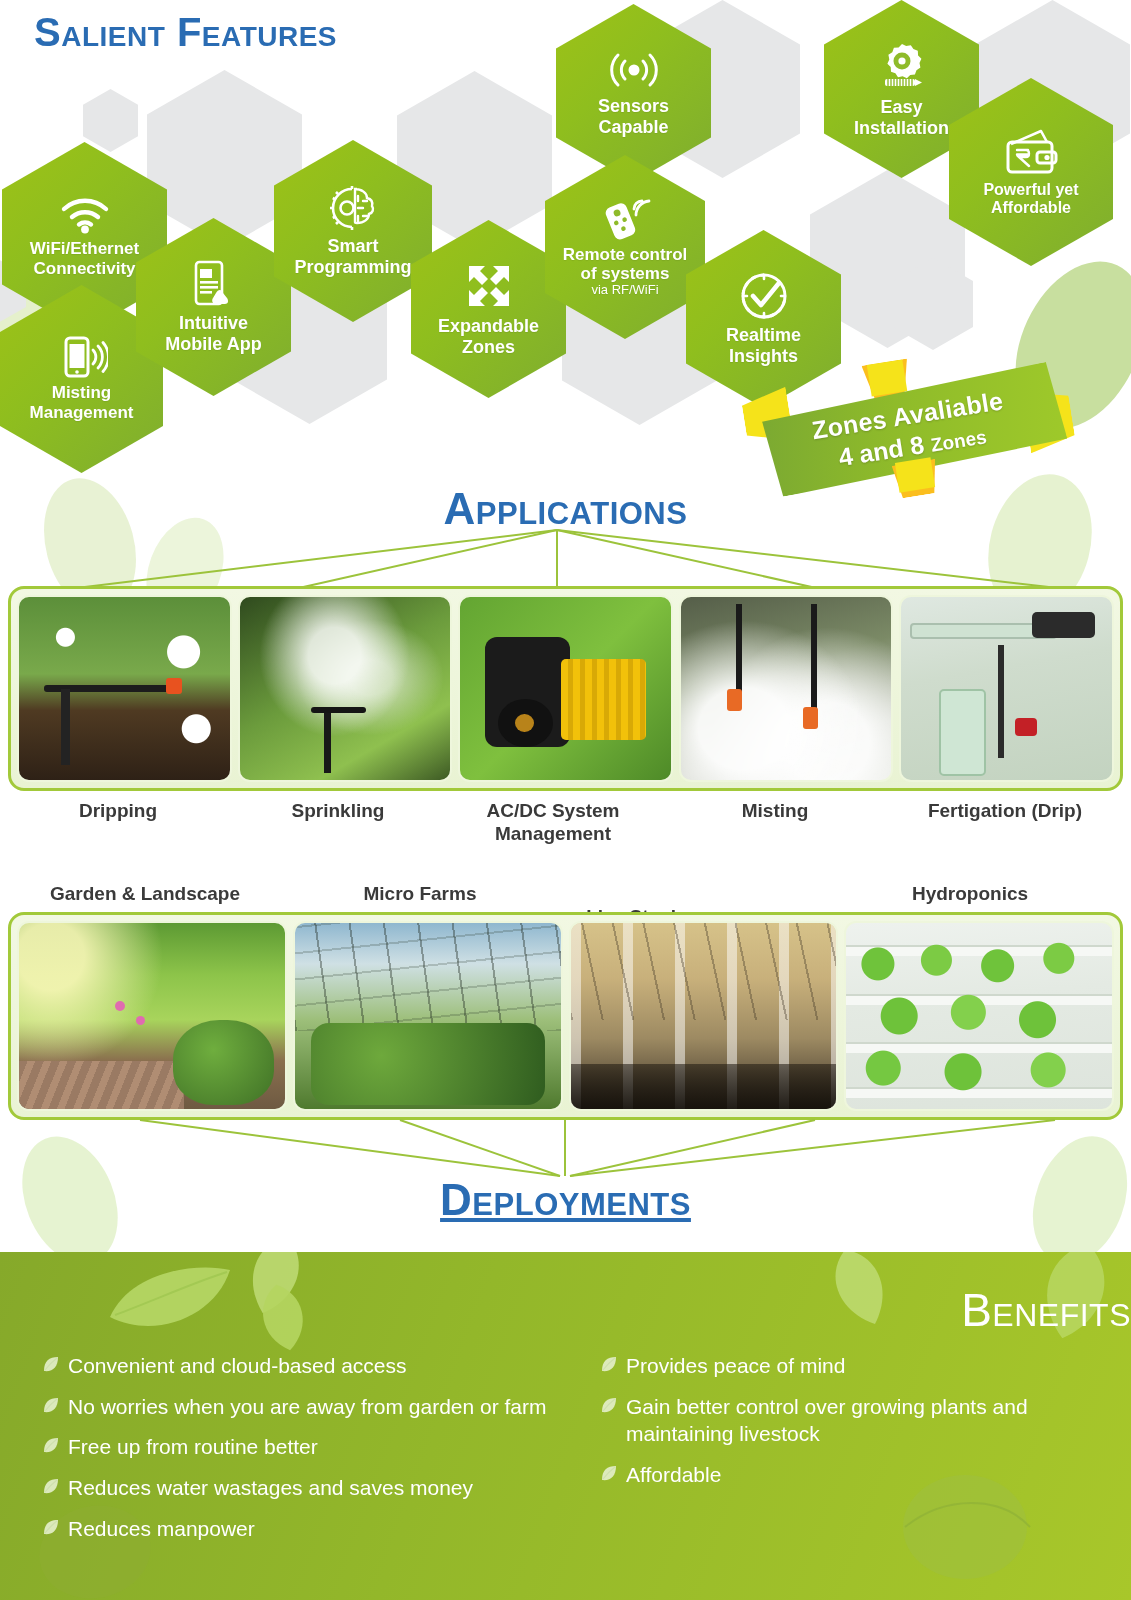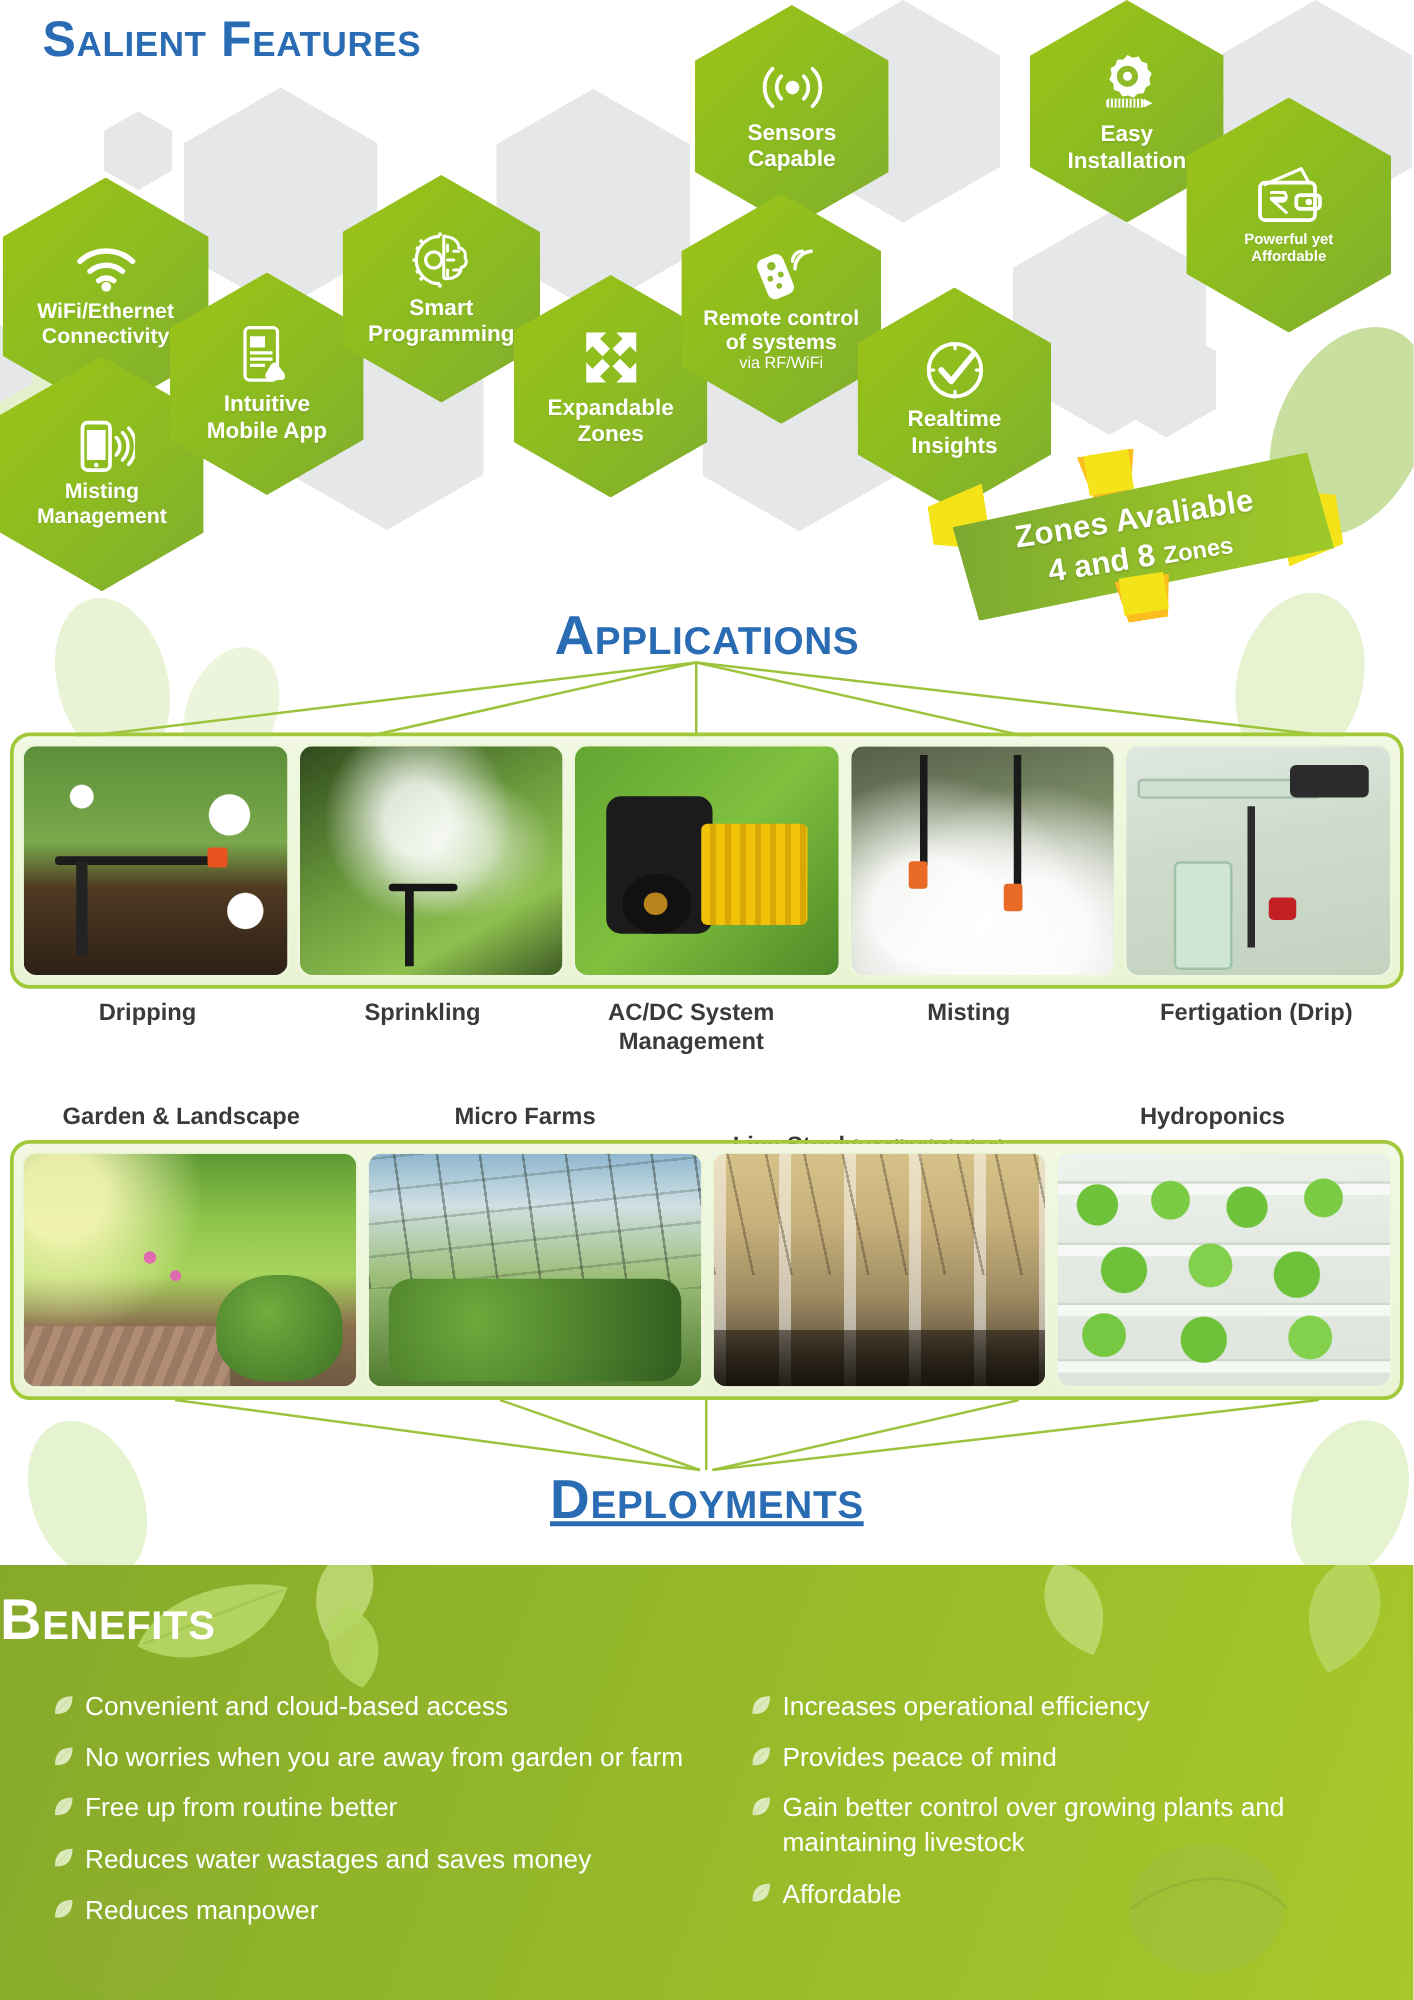--- a/index.html
+++ b/index.html
@@ -104,22 +104,22 @@
   
   .fan { position:absolute; pointer-events:none; }
 
   
   #benefits {
     position:absolute; left:0; top:1252px; width:1131px; height:348px;
     background: linear-gradient(110deg,#86a92a 0%, #93b72a 40%, #a8c72a 100%);
     overflow:hidden;
   }
   #benefits-title {
-    position:absolute; left:0; right:0; top:16px; text-align:left;
-    color:#fff; font-weight:bold; font-size:46px; font-variant: small-caps;
+    position:absolute; left:0; right:0; top:31px; text-align:right;
+    color:#fff; font-weight:normal; font-size:46px; font-variant: small-caps;
     letter-spacing:.5px;
   }
   .bcol { position:absolute; top:100px; }
   #bcol-left { left:42px; width:560px; }
   #bcol-right { left:600px; width:510px; }
   .bitem { display:flex; align-items:flex-start; gap:9px; margin-bottom:13px; }
   .bitem .bleaf { flex:0 0 auto; margin-top:4px; }
   .bitem .btxt { color:#fff; font-size:21px; line-height:1.32; }
 
   
@@ -366,21 +366,21 @@
         <svg width="56" height="48" viewBox="0 0 56 48">
           <path d="M8 16 L38 3 L44 14" fill="none" stroke="#fff" stroke-width="2.6" stroke-linejoin="round"></path>
           <rect x="5" y="14" width="44" height="30" rx="4" fill="none" stroke="#fff" stroke-width="3"></rect>
           <rect x="34" y="24" width="19" height="11" rx="3" fill="none" stroke="#fff" stroke-width="3"></rect>
           <circle cx="44" cy="29.5" r="2.6" fill="#fff"></circle>
           <g fill="none" stroke="#fff" stroke-width="2.4" stroke-linecap="round">
             <path d="M14 22 h11 M14 26.5 h11 M23 22 c4 0 4 7 0 7 h-7 l10 9"></path>
           </g>
         </svg>
       </span>
-      <span class="label" style="font-size: 12px; white-space: pre-line; text-align: center;">Powerful yet
+      <span class="label" style="font-size: 16px; white-space: pre-line; text-align: center;">Powerful yet
 Affordable</span>
     </div>
   </div>
 
   <div id="ribbon">
     <div class="tail t"></div>
     <div class="tail t2"></div>
     <div class="tail l"></div>
     <div class="tail r"></div>
     <div class="band"></div>
@@ -604,29 +604,20 @@
     </div>
 
     <div class="bcol" id="bcol-right">
       <div class="bitem">
         <span class="bleaf">
           <svg width="17" height="17" viewBox="0 0 17 17">
               <path d="M2 15 C2 5 7 1 16 1 C16 11 11 16 2 15 Z" fill="#e4efcb" opacity=".9"></path>
               <path d="M3 14 C7 9 11 5 15 2" stroke="#cfe0ad" stroke-width="1.2" fill="none"></path>
             </svg>
         </span>
-        <span class="btxt">Increases operational efficiency</span>
-      </div>
-      <div class="bitem">
-        <span class="bleaf">
-          <svg width="17" height="17" viewBox="0 0 17 17">
-              <path d="M2 15 C2 5 7 1 16 1 C16 11 11 16 2 15 Z" fill="#e4efcb" opacity=".9"></path>
-              <path d="M3 14 C7 9 11 5 15 2" stroke="#cfe0ad" stroke-width="1.2" fill="none"></path>
-            </svg>
-        </span>
         <span class="btxt">Provides peace of mind</span>
       </div>
       <div class="bitem">
         <span class="bleaf">
           <svg width="17" height="17" viewBox="0 0 17 17">
               <path d="M2 15 C2 5 7 1 16 1 C16 11 11 16 2 15 Z" fill="#e4efcb" opacity=".9"></path>
               <path d="M3 14 C7 9 11 5 15 2" stroke="#cfe0ad" stroke-width="1.2" fill="none"></path>
             </svg>
         </span>
         <span class="btxt">Gain better control over growing plants and maintaining livestock</span>

